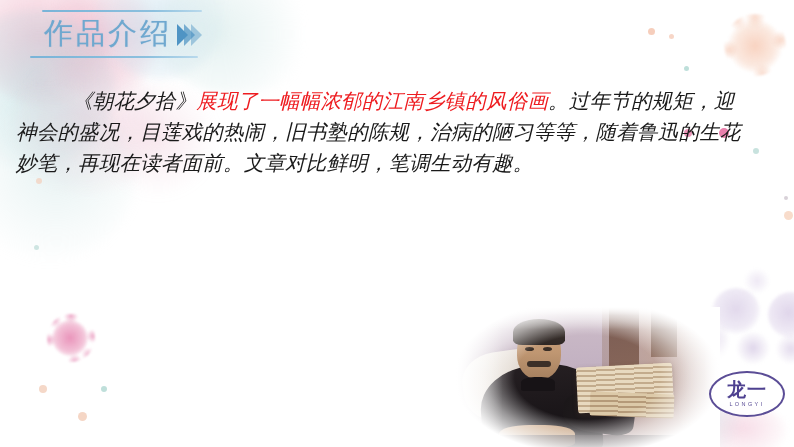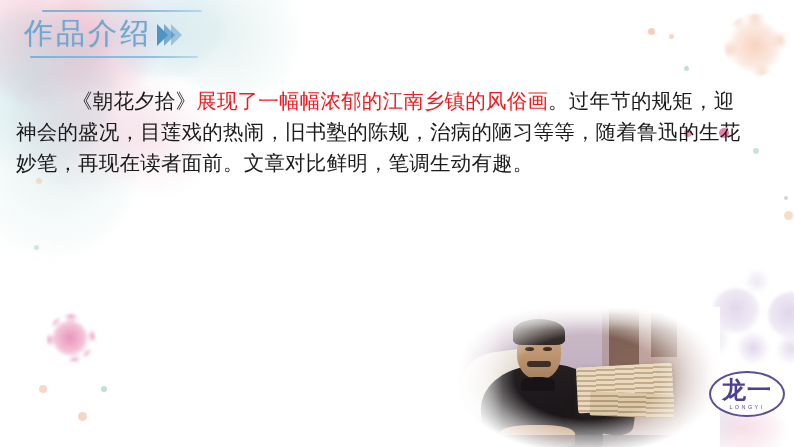--- a/index.html
+++ b/index.html
@@ -193,20 +193,21 @@
     height: 2px;
     background: linear-gradient(to right, #79b4d8 0%, #8cc0de 70%, #b9d9ec 100%);
     border-radius: 1px;
   }
   .title-rule.top { width: 160px; margin-left: 20px; }
   .title-rule.bottom { width: 168px; margin-left: 8px; margin-top: 2px; }
   .title-row {
     display: flex;
     align-items: center;
     height: 42px;
+    margin-left: 20px;
   }
   .title-text {
     font-family: "DejaVu Serif", "Liberation Serif", serif;
     font-size: 29px;
     letter-spacing: 3px;
     color: #6fa8cf;
     white-space: nowrap;
     line-height: 1;
     padding-left: 2px;
     text-shadow: 0 0 1px rgba(110,165,205,0.45);
@@ -234,21 +235,21 @@
     left: 16px;
     top: 86px;
     width: 730px;
     z-index: 3;
     font-family: "DejaVu Sans", "Liberation Sans", sans-serif;
     font-size: 20.5px;
     line-height: 31px;
     color: #1a1a1a;
     letter-spacing: 0.2px;
   }
-  .para { margin: 0; }
+  .para { margin: 0; font-style: italic; }
   .para.p2 { margin-top: 13px; }
   .indent { display: inline-block; width: 56px; }
   .indent2 { display: inline-block; width: 66px; }
   .hl-red { color: #ee1c20; }
 
   
   .photo {
     position: absolute;
     left: 455px;
     top: 307px;
@@ -411,21 +412,21 @@
     border-radius: 50%;
     background: rgba(255,255,255,0.88);
     z-index: 5;
     display: flex;
     flex-direction: column;
     align-items: center;
     justify-content: center;
   }
   .logo-cn {
     font-family: "DejaVu Serif", "Liberation Serif", serif;
-    font-size: 24px;
+    font-size: 19px;
     color: #4e4190;
     line-height: 1;
     letter-spacing: 1px;
     font-weight: bold;
   }
   .logo-en {
     font-family: "Liberation Sans", sans-serif;
     font-size: 5.5px;
     color: #5b4d96;
     letter-spacing: 2.4px;

